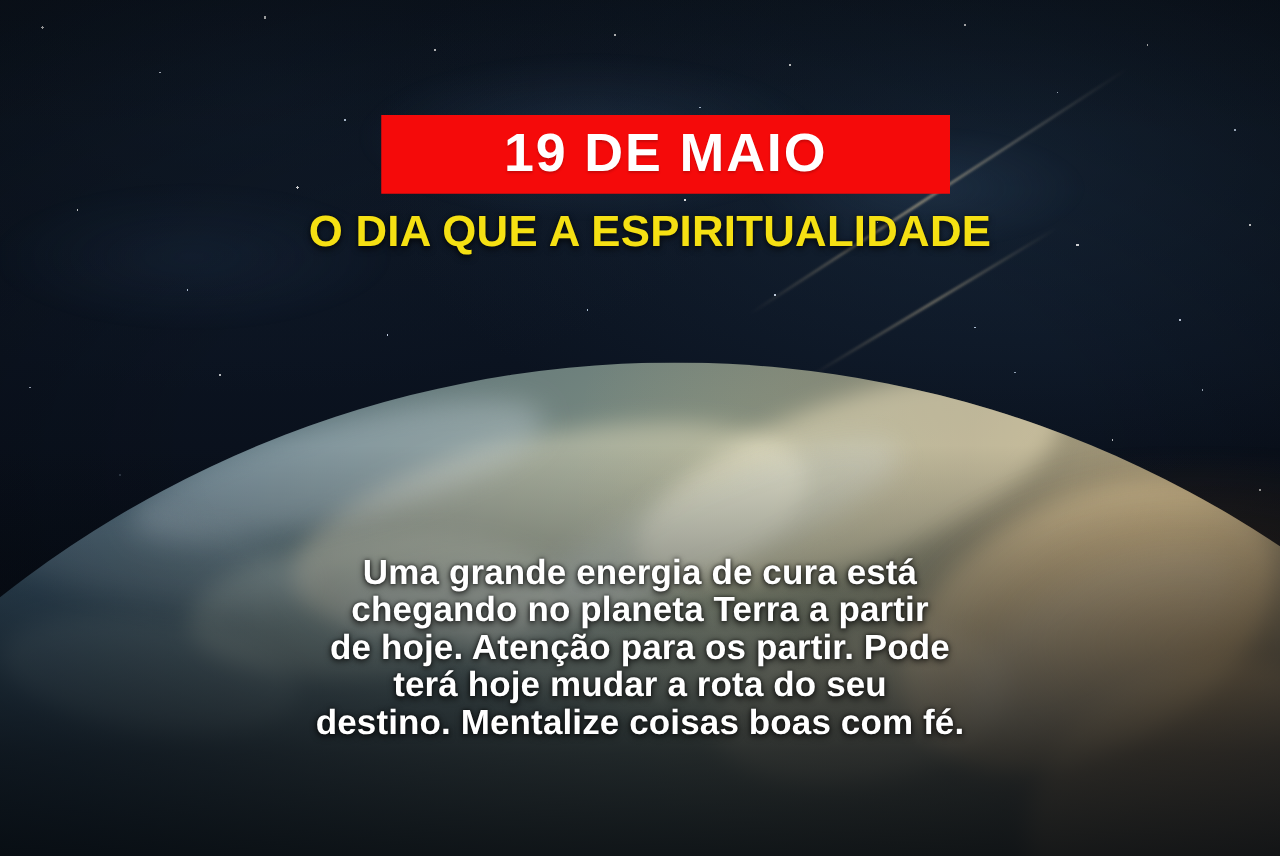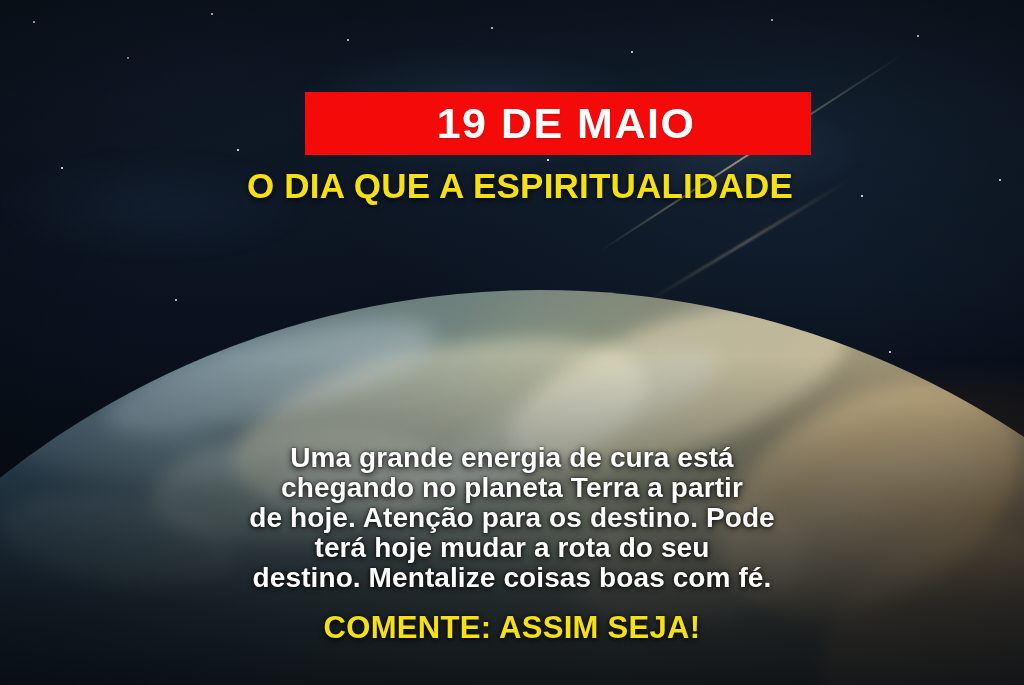--- a/index.html
+++ b/index.html
@@ -204,27 +204,26 @@
   .content {
     position: absolute;
     inset: 0;
     z-index: 10;
   }
 
   .date-banner {
     position: absolute;
     left: 305px;
     top: 92px;
-    width: 490px;
+    width: 455px;
     height: 63px;
     background: #f50a0a;
     display: flex;
     align-items: center;
     justify-content: center;
-    padding-left: 16px;
   }
   .date-banner-text {
     color: #ffffff;
     font-size: 43px;
     font-weight: 700;
     letter-spacing: 1.5px;
     line-height: 1;
     white-space: nowrap;
     text-shadow: 0 1px 2px rgba(0,0,0,0.18);
   }
@@ -315,23 +314,20 @@
       <span class="date-banner-text">19 DE MAIO</span>
     </div>
 
     <div class="headline">
       <span class="hl-line">O DIA QUE A ESPIRITUALIDADE</span>
     </div>
 
     <div class="body-copy">
       <span class="bc-line">Uma grande energia de cura está</span>
       <span class="bc-line">chegando no planeta Terra a partir</span>
-      <span class="bc-line">de hoje. Atenção para os destino. Pode</span>
+      <span class="bc-line">de hoje. Atenção para os partir. Pode</span>
       <span class="bc-line">terá hoje mudar a rota do seu</span>
       <span class="bc-line">destino. Mentalize coisas boas com fé.</span>
     </div>
 
-    <div class="cta">
-      <span>COMENTE: ASSIM SEJA!</span>
-    </div>
 
   </div>
 </div>
 
 </body></html>

